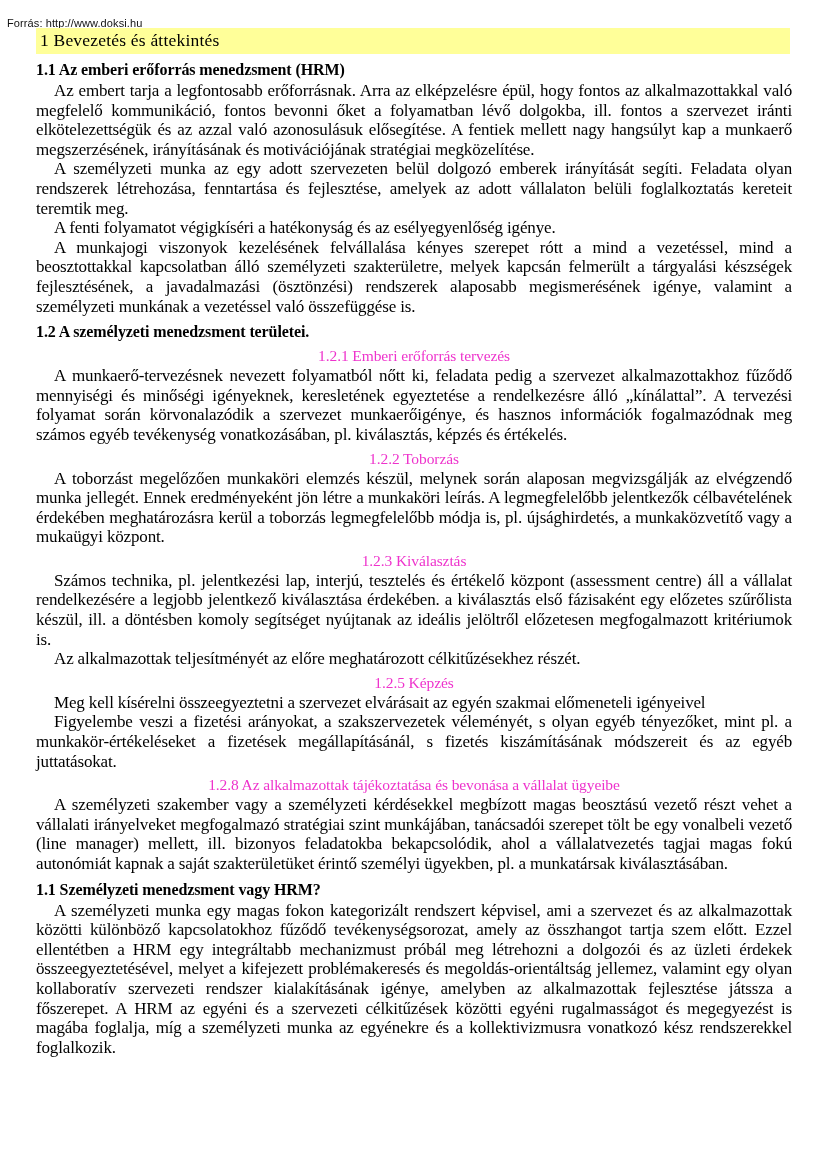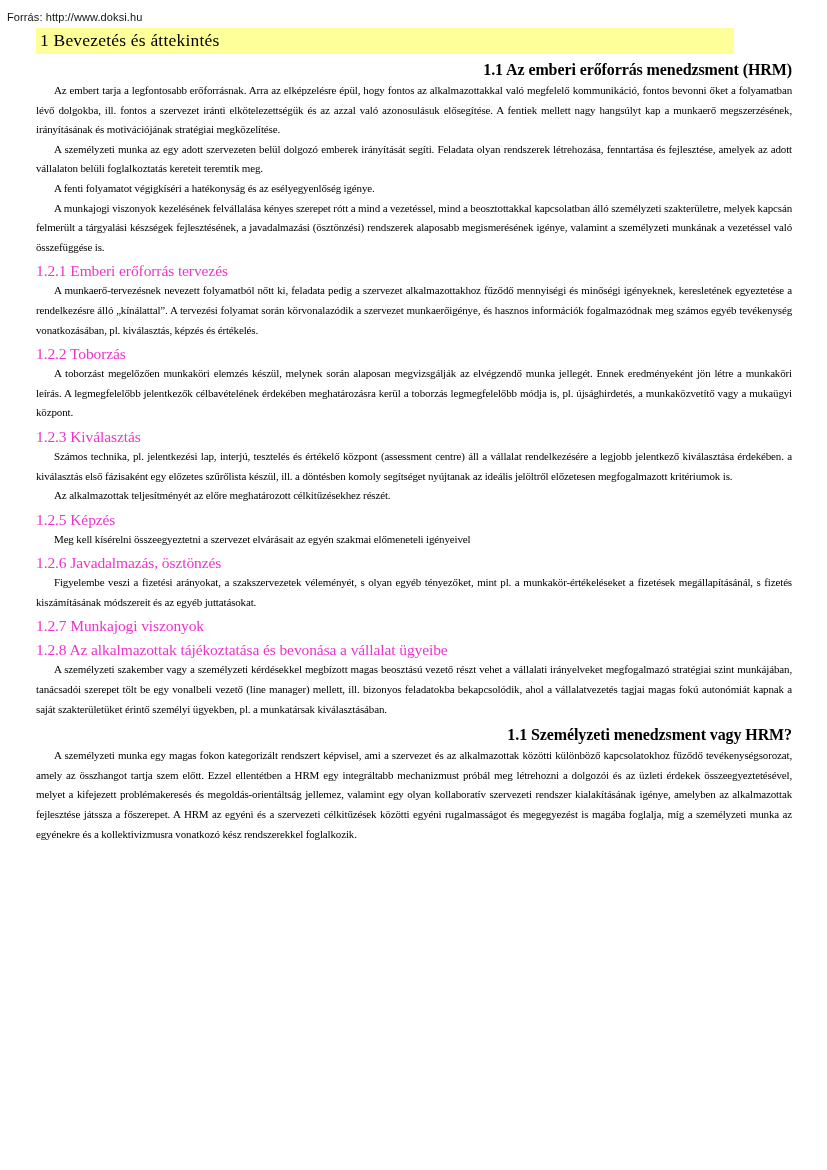--- a/index.html
+++ b/index.html
@@ -17,21 +17,21 @@
   }
   .page {
     position: relative;
     width: 827px;
     height: 1170px;
     box-sizing: border-box;
     padding: 0;
   }
   .source-line {
     position: absolute;
-    top: 11px;
+    top: 17px;
     left: 7px;
     font-family: "Liberation Sans", "DejaVu Sans", sans-serif;
     font-size: 11px;
     line-height: 13px;
     color: #111111;
     letter-spacing: 0.1px;
     white-space: nowrap;
   }
   .content {
     position: absolute;
@@ -39,44 +39,44 @@
     left: 36px;
     width: 756px;
   }
   h1.chapter-title {
     font-size: 17.5px;
     line-height: 23px;
     font-weight: normal;
     margin: 0 0 4px 0;
     padding: 1px 0 2px 4px;
     background: #ffff99;
-    width: 698px;
+    width: 754px;
     box-sizing: border-box;
     letter-spacing: 0.2px;
   }
   h2.section-title {
     font-size: 16px;
     line-height: 21px;
     font-weight: bold;
     margin: 5px 0 1px 0;
     padding: 0;
     letter-spacing: -0.1px;
-    text-align: right;
   }
   h3.subsection-title {
     font-size: 15.5px;
     line-height: 20px;
     font-weight: normal;
     color: #ee33cc;
     margin: 4px 0 0 0;
     padding: 0;
     letter-spacing: -0.1px;
+    text-align: center;
   }
   p.body-text {
-    font-size: 11px;
+    font-size: 17px;
     line-height: 19.6px;
     margin: 0;
     padding: 0;
     text-align: justify;
     text-indent: 18px;
     letter-spacing: -0.15px;
     word-spacing: 0px;
     hyphens: none;
   }
   .blk {
@@ -97,39 +97,38 @@
 
     <div class="blk">
       <h2 class="section-title">1.1 Az emberi erőforrás menedzsment (HRM)</h2>
       <p class="body-text">Az embert tarja a legfontosabb erőforrásnak. Arra az elképzelésre épül, hogy fontos az alkalmazottakkal való megfelelő kommunikáció, fontos bevonni őket a folyamatban lévő dolgokba, ill. fontos a szervezet iránti elkötelezettségük és az azzal való azonosulásuk elősegítése. A fentiek mellett nagy hangsúlyt kap a munkaerő megszerzésének, irányításának és motivációjának stratégiai megközelítése.</p>
       <p class="body-text nudge-1">A személyzeti munka az egy adott szervezeten belül dolgozó emberek irányítását segíti. Feladata olyan rendszerek létrehozása, fenntartása és fejlesztése, amelyek az adott vállalaton belüli foglalkoztatás kereteit teremtik meg.</p>
       <p class="body-text nudge-1">A fenti folyamatot végigkíséri a hatékonyság és az esélyegyenlőség igénye.</p>
       <p class="body-text nudge-1">A munkajogi viszonyok kezelésének felvállalása kényes szerepet rótt a mind a vezetéssel, mind a beosztottakkal kapcsolatban álló személyzeti szakterületre, melyek kapcsán felmerült a tárgyalási készségek fejlesztésének, a javadalmazási (ösztönzési) rendszerek alaposabb megismerésének igénye, valamint a személyzeti munkának a vezetéssel való összefüggése is.</p>
     </div>
 
     <div class="blk">
+      <h2 class="section-title">1.2 A személyzeti menedzsment területei.</h2>
 
       <h3 class="subsection-title">1.2.1 Emberi erőforrás tervezés</h3>
       <p class="body-text">A munkaerő-tervezésnek nevezett folyamatból nőtt ki, feladata pedig a szervezet alkalmazottakhoz fűződő mennyiségi és minőségi igényeknek, keresletének egyeztetése a rendelkezésre álló „kínálattal”. A tervezési folyamat során körvonalazódik a szervezet munkaerőigénye, és hasznos információk fogalmazódnak meg számos egyéb tevékenység vonatkozásában, pl. kiválasztás, képzés és értékelés.</p>
 
       <h3 class="subsection-title">1.2.2 Toborzás</h3>
       <p class="body-text">A toborzást megelőzően munkaköri elemzés készül, melynek során alaposan megvizsgálják az elvégzendő munka jellegét. Ennek eredményeként jön létre a munkaköri leírás. A legmegfelelőbb jelentkezők célbavételének érdekében meghatározásra kerül a toborzás legmegfelelőbb módja is, pl. újsághirdetés, a munkaközvetítő vagy a mukaügyi központ.</p>
 
       <h3 class="subsection-title">1.2.3 Kiválasztás</h3>
       <p class="body-text">Számos technika, pl. jelentkezési lap, interjú, tesztelés és értékelő központ (assessment centre) áll a vállalat rendelkezésére a legjobb jelentkező kiválasztása érdekében. a kiválasztás első fázisaként egy előzetes szűrőlista készül, ill. a döntésben komoly segítséget nyújtanak az ideális jelöltről előzetesen megfogalmazott kritériumok is.</p>
 
       <p class="body-text">Az alkalmazottak teljesítményét az előre meghatározott célkitűzésekhez részét.</p>
 
       <h3 class="subsection-title">1.2.5 Képzés</h3>
       <p class="body-text">Meg kell kísérelni összeegyeztetni a szervezet elvárásait az egyén szakmai előmeneteli igényeivel</p>
 
-      <h3 class="subsection-title">1.2.6 Javadalmazás, ösztönzés</h3>
       <p class="body-text">Figyelembe veszi a fizetési arányokat, a szakszervezetek véleményét, s olyan egyéb tényezőket, mint pl. a munkakör-értékeléseket a fizetések megállapításánál, s fizetés kiszámításának módszereit és az egyéb juttatásokat.</p>
 
-      <h3 class="subsection-title">1.2.7 Munkajogi viszonyok</h3>
 
       <h3 class="subsection-title">1.2.8 Az alkalmazottak tájékoztatása és bevonása a vállalat ügyeibe</h3>
 
       <p class="body-text">A személyzeti szakember vagy a személyzeti kérdésekkel megbízott magas beosztású vezető részt vehet a vállalati irányelveket megfogalmazó stratégiai szint munkájában, tanácsadói szerepet tölt be egy vonalbeli vezető (line manager) mellett, ill. bizonyos feladatokba bekapcsolódik, ahol a vállalatvezetés tagjai magas fokú autonómiát kapnak a saját szakterületüket érintő személyi ügyekben, pl. a munkatársak kiválasztásában.</p>
     </div>
 
     <div class="blk">
       <h2 class="section-title">1.1 Személyzeti menedzsment vagy HRM?</h2>
       <p class="body-text">A személyzeti munka egy magas fokon kategorizált rendszert képvisel, ami a szervezet és az alkalmazottak közötti különböző kapcsolatokhoz fűződő tevékenységsorozat, amely az összhangot tartja szem előtt. Ezzel ellentétben a HRM egy integráltabb mechanizmust próbál meg létrehozni a dolgozói és az üzleti érdekek összeegyeztetésével, melyet a kifejezett problémakeresés és megoldás-orientáltság jellemez, valamint egy olyan kollaboratív szervezeti rendszer kialakításának igénye, amelyben az alkalmazottak fejlesztése játssza a főszerepet. A HRM az egyéni és a szervezeti célkitűzések közötti egyéni rugalmasságot és megegyezést is magába foglalja, míg a személyzeti munka az egyénekre és a kollektivizmusra vonatkozó kész rendszerekkel foglalkozik.</p>
     </div>

